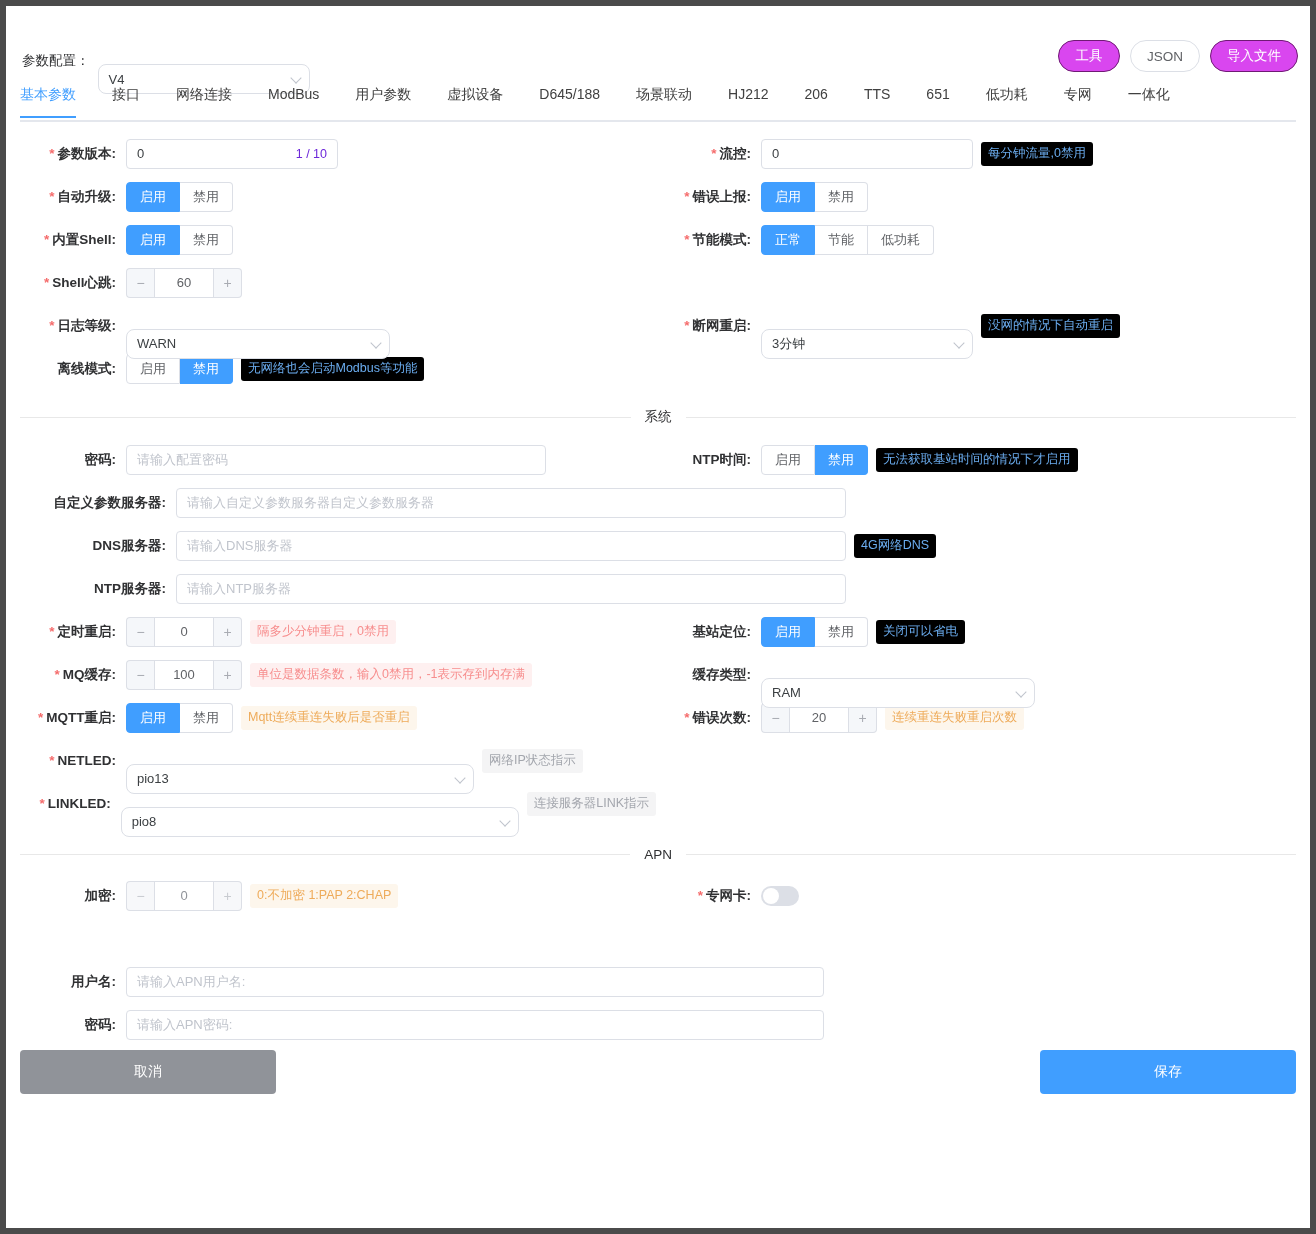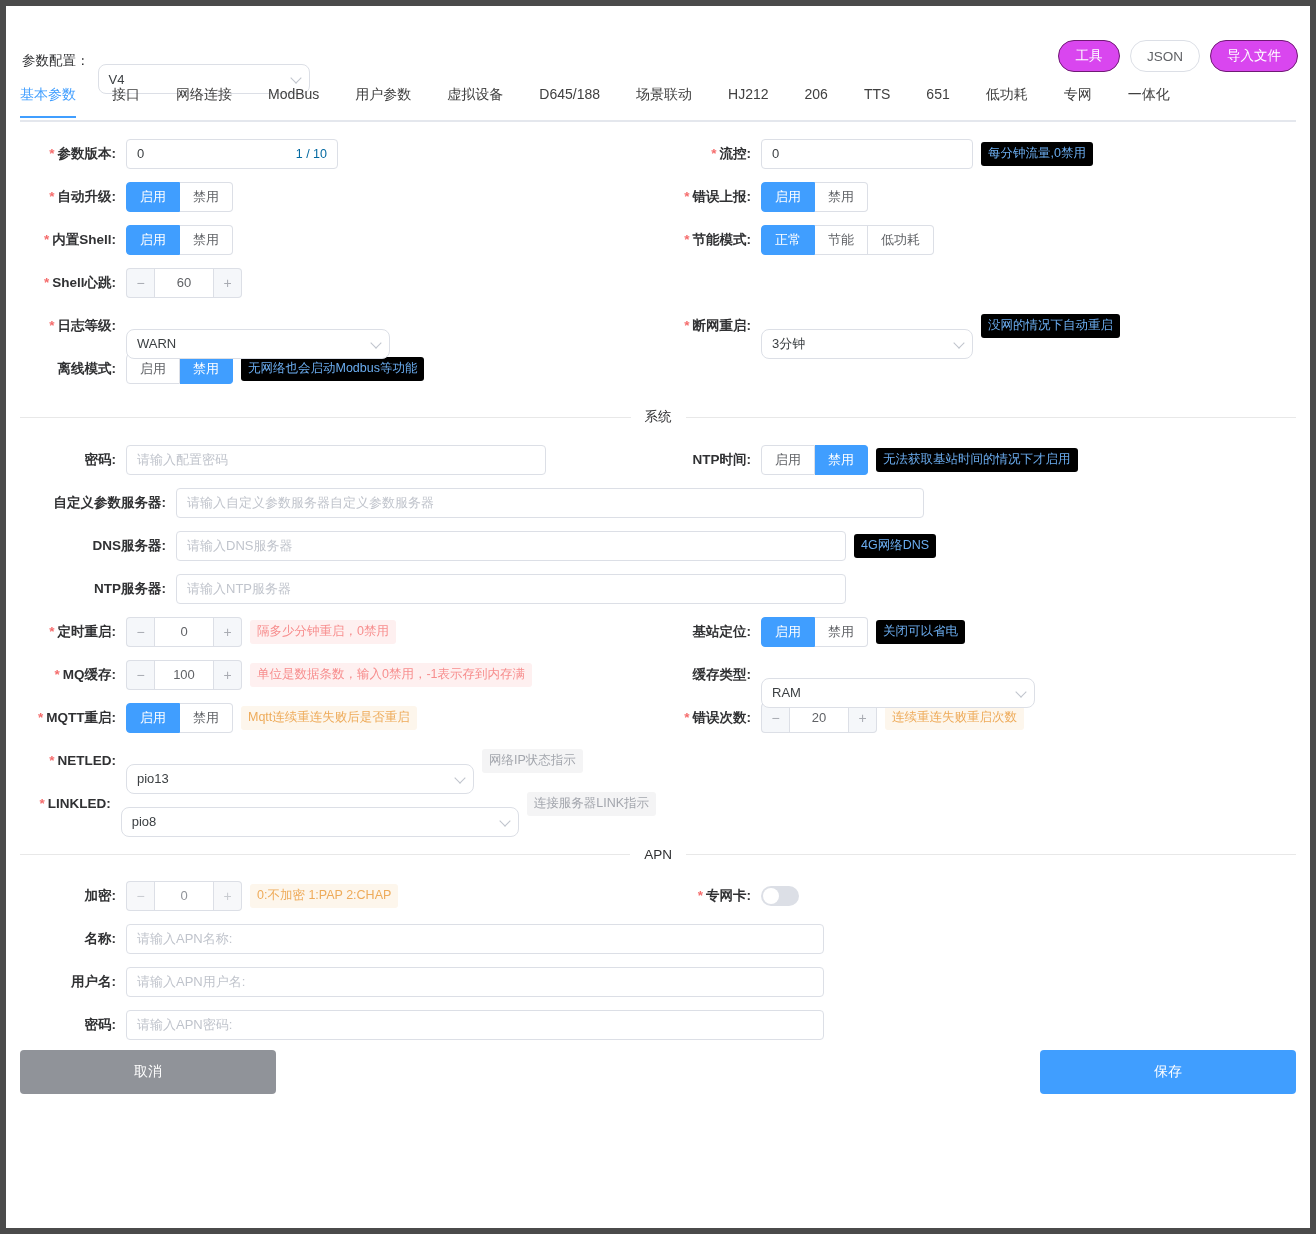--- a/index.html
+++ b/index.html
@@ -119,21 +119,21 @@
     background: #fff;
     display: flex; align-items: center;
     padding: 0 10px;
     font-size: 13px;
     color: #3c4043;
     position: relative;
   }
   .input .ph { color: #c0c4cc; }
   .input .counter {
     position: absolute; right: 10px;
-    color: #0369a1; font-size: 12.5px;
+    color: #6d28d9; font-size: 12.5px;
   }
 
   
   .seg { display: flex; height: 30px; }
   .seg .opt {
     min-width: 46px;
     padding: 0 13px;
     border: 1px solid #dcdfe6;
     border-left: none;
     display: flex; align-items: center; justify-content: center;
@@ -398,21 +398,21 @@
         <div class="lbl" style="width:105px"><span>NTP时间:</span></div>
         <div class="seg">
           <div class="opt">启用</div>
           <div class="opt on">禁用</div>
         </div>
         <div class="hint blue">无法获取基站时间的情况下才启用</div>
       </div>
 
       <div class="row" style="position:absolute;left:0;top:43px">
         <div class="lbl" style="width:170px"><span>自定义参数服务器:</span></div>
-        <div class="input" style="width:748px">
+        <div class="input" style="width:670px">
           <span class="ph">请输入自定义参数服务器自定义参数服务器</span>
         </div>
       </div>
 
       <div class="row" style="position:absolute;left:0;top:86px">
         <div class="lbl" style="width:170px"><span>DNS服务器:</span></div>
         <div class="input" style="width:670px">
           <span class="ph">请输入DNS服务器</span>
         </div>
         <div class="hint blue">4G网络DNS</div>
@@ -531,26 +531,20 @@
         <div class="hint orange">0:不加密 1:PAP 2:CHAP</div>
       </div>
 
       <div class="row" style="position:absolute;left:650px;top:0">
         <div class="lbl" style="width:105px"><span class="req">*</span><span>专网卡:</span></div>
         <div class="switch">
           <div class="knob"></div>
         </div>
       </div>
 
-      <div class="row" style="position:absolute;left:0;top:43px">
-        <div class="lbl" style="width:120px"><span>名称:</span></div>
-        <div class="input" style="width:698px">
-          <span class="ph">请输入APN名称:</span>
-        </div>
-      </div>
 
       <div class="row" style="position:absolute;left:0;top:86px">
         <div class="lbl" style="width:120px"><span>用户名:</span></div>
         <div class="input" style="width:698px">
           <span class="ph">请输入APN用户名:</span>
         </div>
       </div>
 
       <div class="row" style="position:absolute;left:0;top:129px">
         <div class="lbl" style="width:120px"><span>密码:</span></div>

